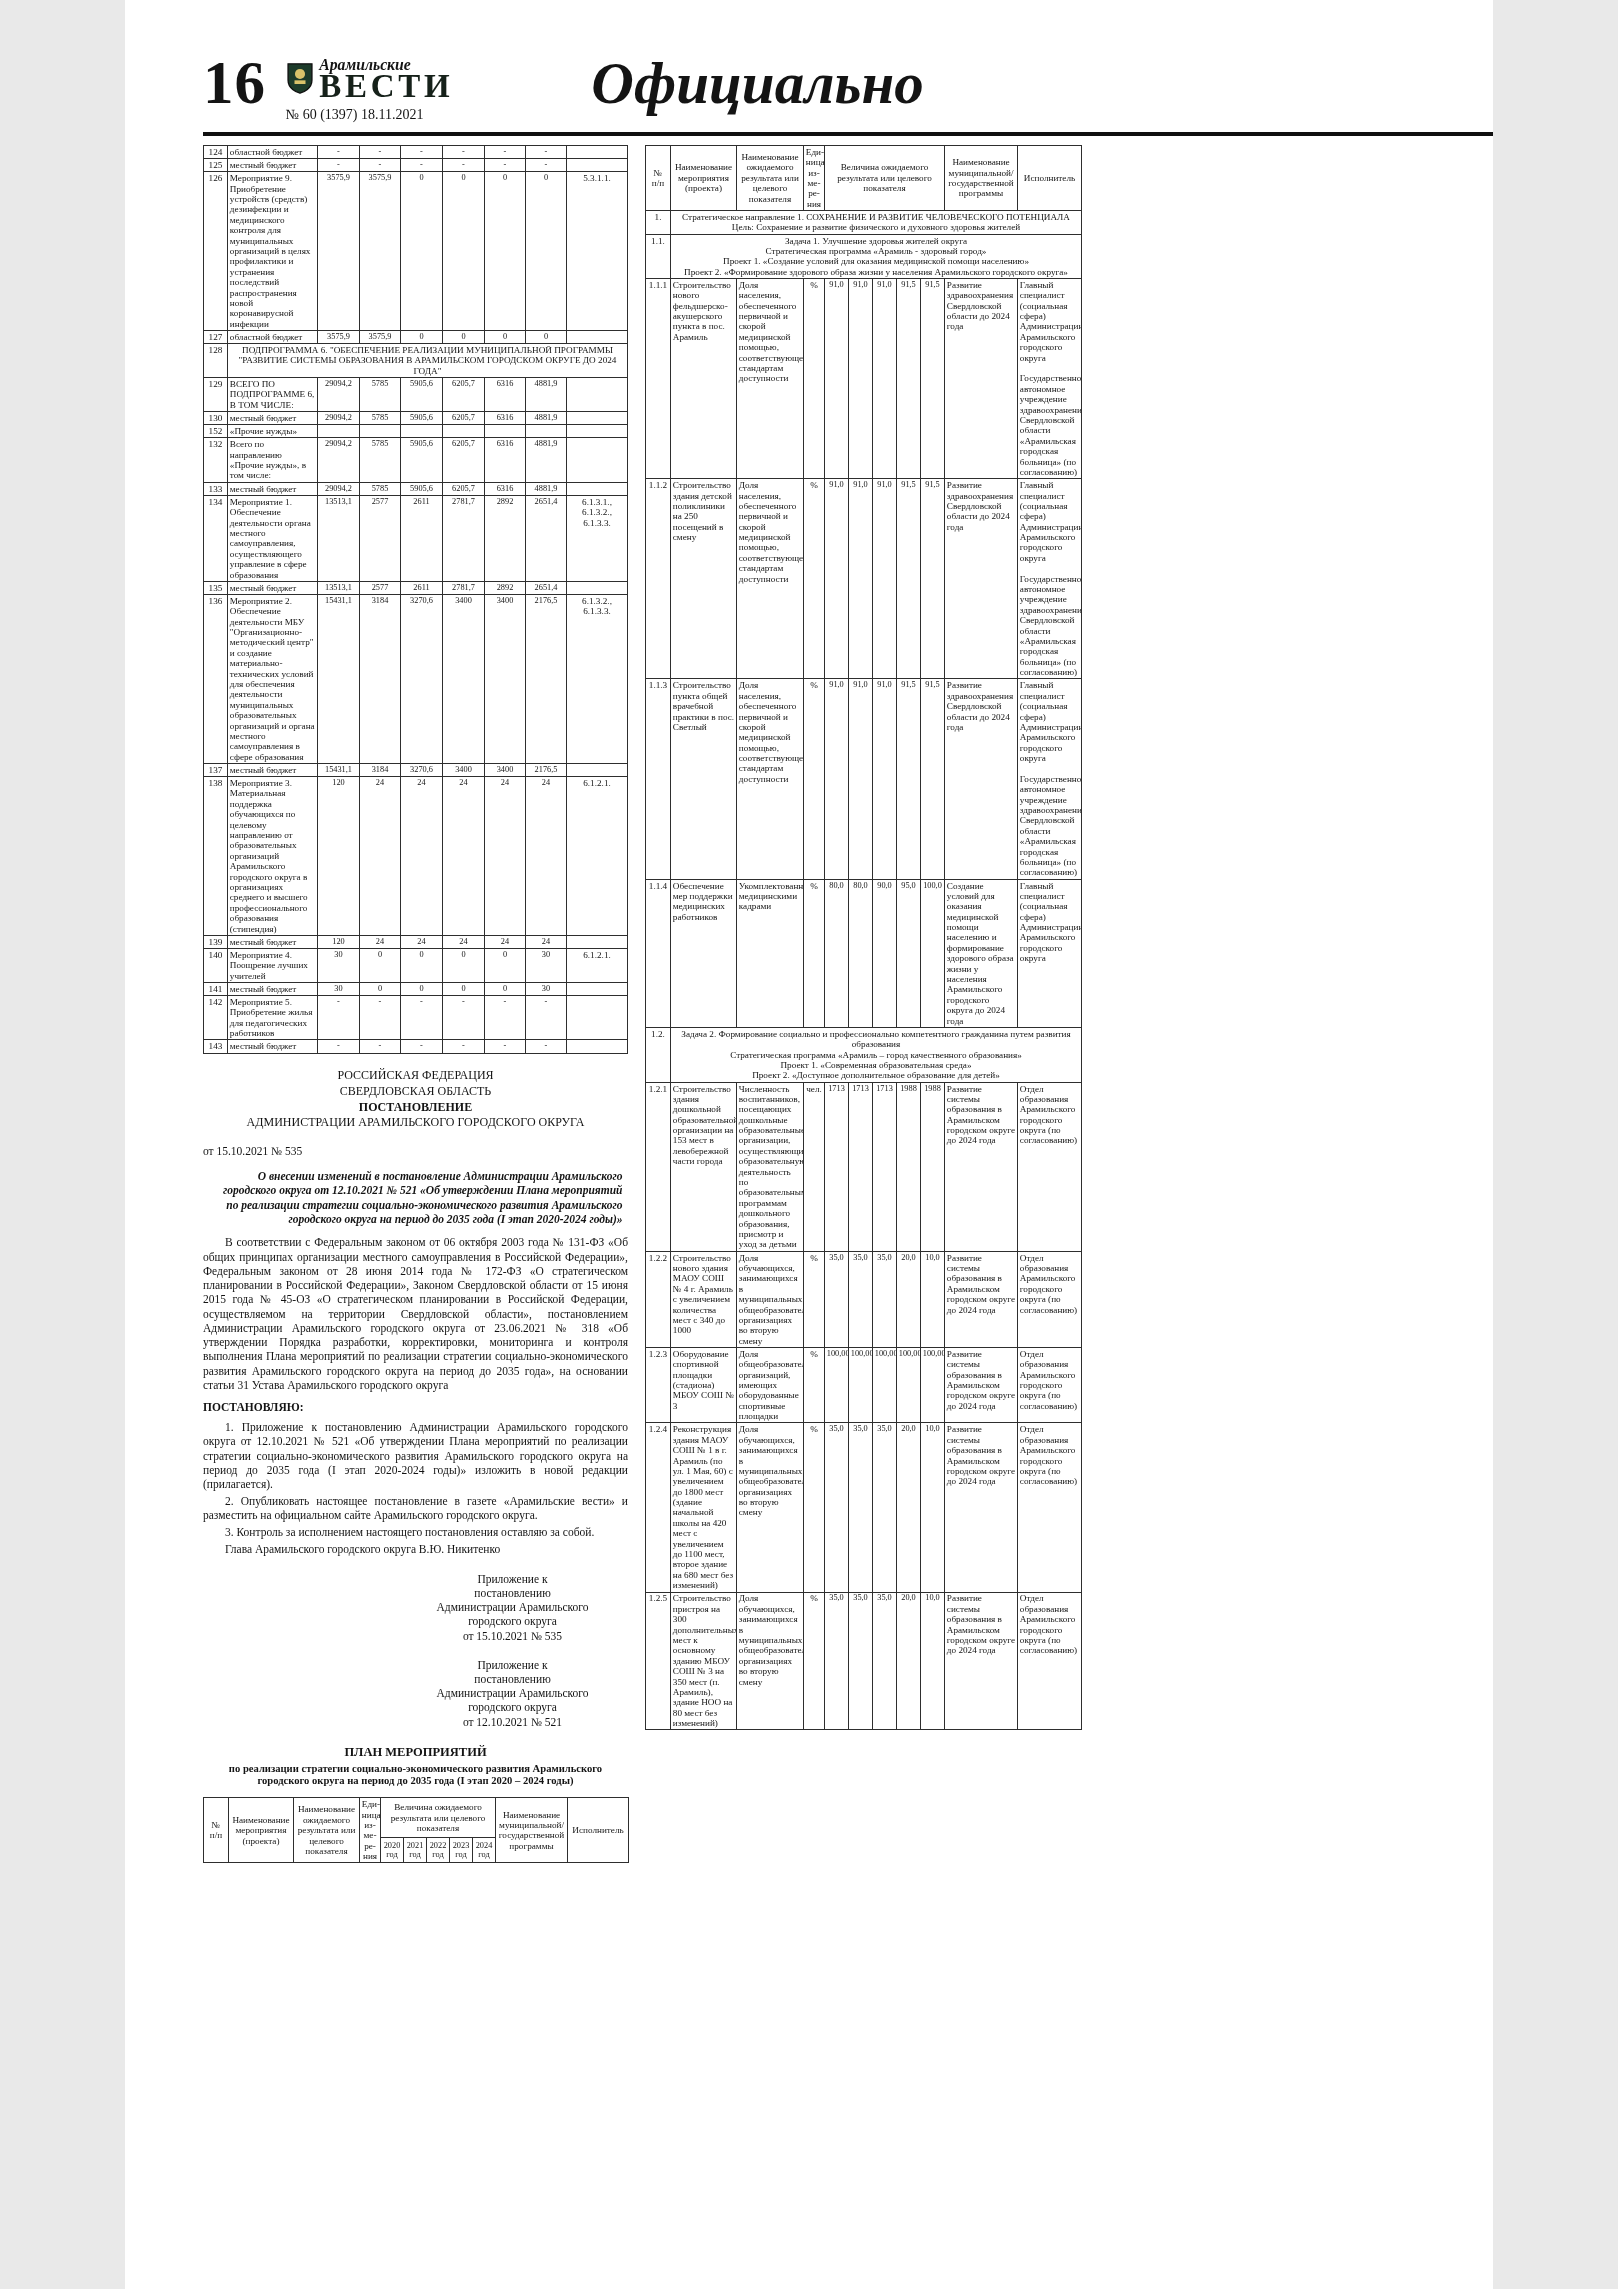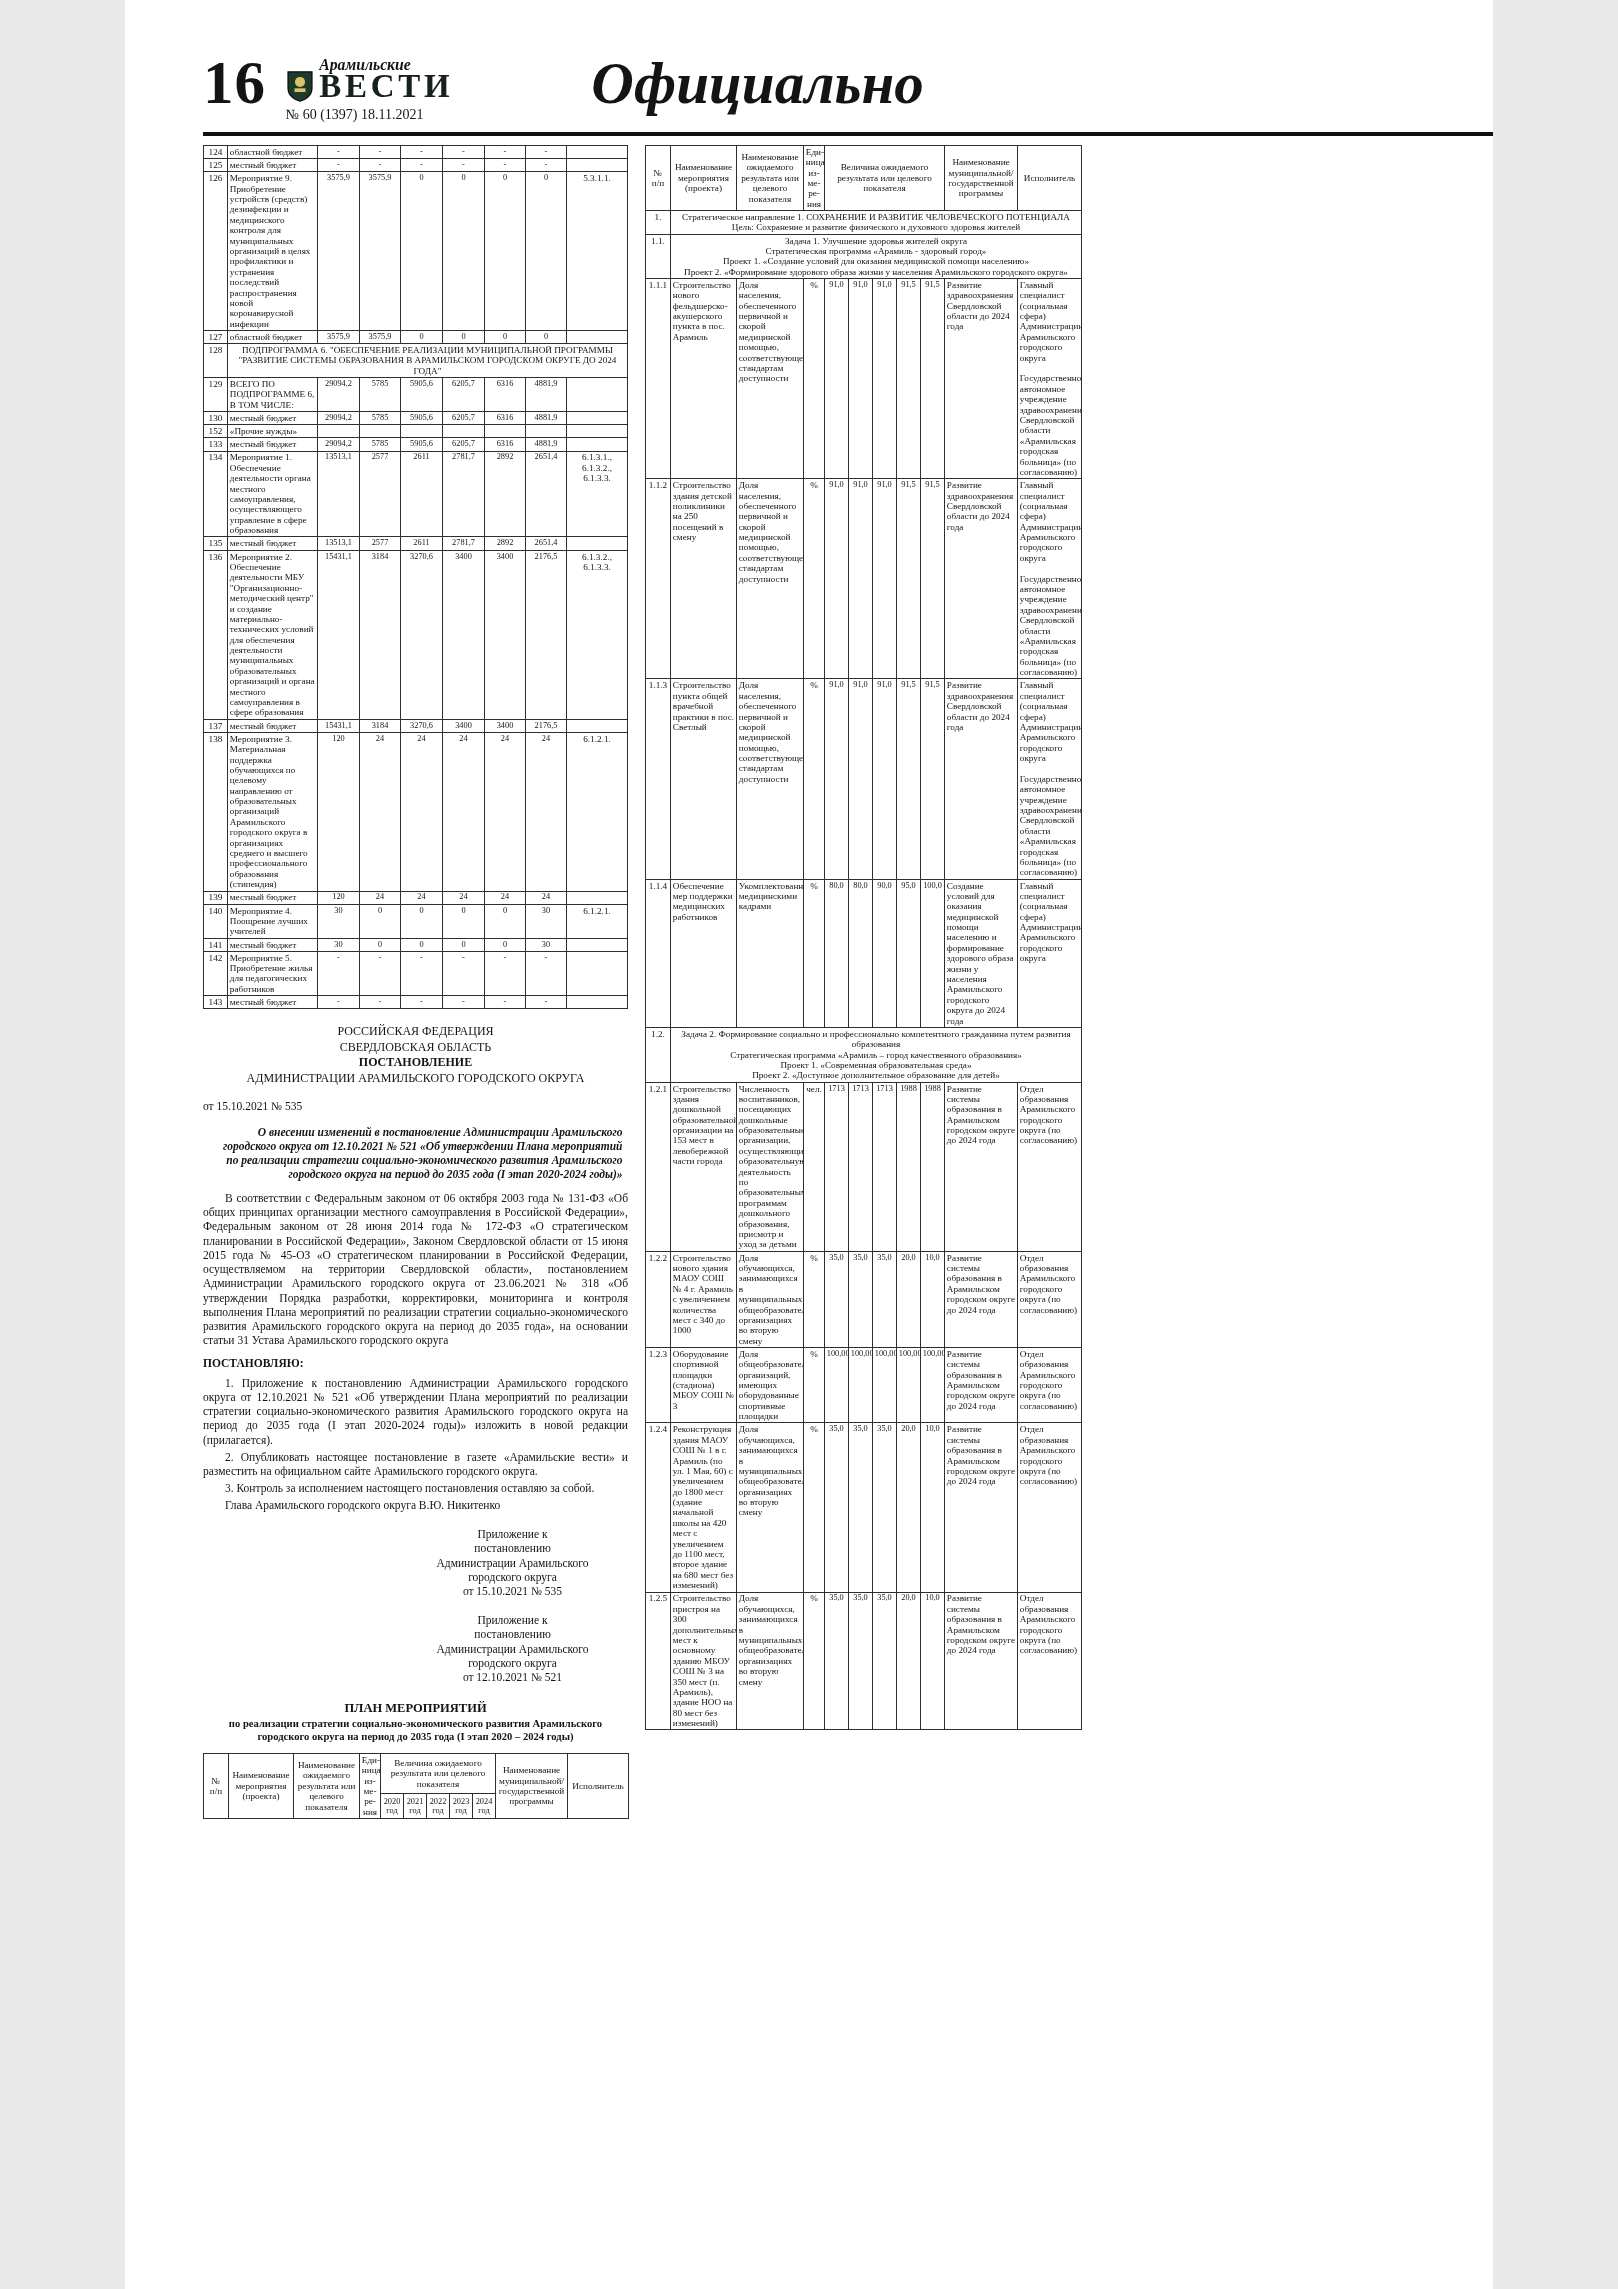--- a/index.html
+++ b/index.html
@@ -4,21 +4,21 @@
 <style>
   * { box-sizing: border-box; margin: 0; padding: 0; }
   html,body { background:#e9e9e9; }
   body { font-family:"Liberation Serif","DejaVu Serif",serif; color:#141414; }
   .page { position:relative; width:1368px; height:2290px; background:#ffffff; margin:0 auto; overflow:hidden; }
 
   
   .header-left { position:absolute; left:78px; top:54px; display:flex; gap:20px; align-items:flex-start; }
   .page-number { font-size:61px; font-weight:bold; line-height:0.95; letter-spacing:0.9px; }
   .masthead { display:flex; flex-direction:column; }
-  .brand-row { display:flex; align-items:flex-end; gap:5.5px; }
+  .brand-row { display:flex; align-items:center; gap:5.5px; }
   .brand-top { font-size:15.7px; font-weight:bold; font-style:italic; padding-top:1.8px; }
   .brand-main { font-size:33px; font-weight:bold; letter-spacing:3.7px; line-height:1; margin-top:-3.7px; color:#16211a; }
   .issue { font-size:14px; margin-top:3.7px; }
   .section-script { position:absolute; left:434px; top:51px; width:397px; text-align:center;
                     font-size:59px; font-style:italic; font-weight:bold; line-height:1.1;
                     font-family:"Liberation Serif","DejaVu Serif",serif; }
   .rule { position:absolute; left:78px; top:132px; width:1462px; height:3.7px; background:#101010; }
 
   
   .col-left  { position:absolute; left:78px;  top:145px; width:425px; }
@@ -167,20 +167,31 @@
           </tr>
           <tr>
             <td class="num">152</td>
             <td class="name">«Прочие нужды»</td>
             <td class="val"></td>
             <td class="val"></td>
             <td class="val"></td>
             <td class="val"></td>
             <td class="val"></td>
             <td class="val"></td>
+            <td class="kpi"></td>
+          </tr>
+          <tr>
+            <td class="num">132</td>
+            <td class="name">Всего по направлению «Прочие нужды», в том числе:</td>
+            <td class="val">29094,2</td>
+            <td class="val">5785</td>
+            <td class="val">5905,6</td>
+            <td class="val">6205,7</td>
+            <td class="val">6316</td>
+            <td class="val">4881,9</td>
             <td class="kpi"></td>
           </tr>
           <tr>
             <td class="num">133</td>
             <td class="name">местный бюджет</td>
             <td class="val">29094,2</td>
             <td class="val">5785</td>
             <td class="val">5905,6</td>
             <td class="val">6205,7</td>
             <td class="val">6316</td>

